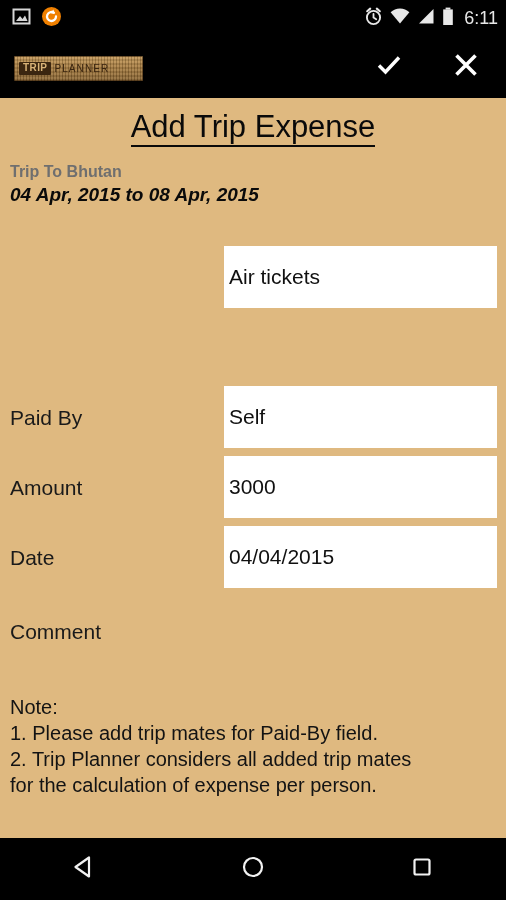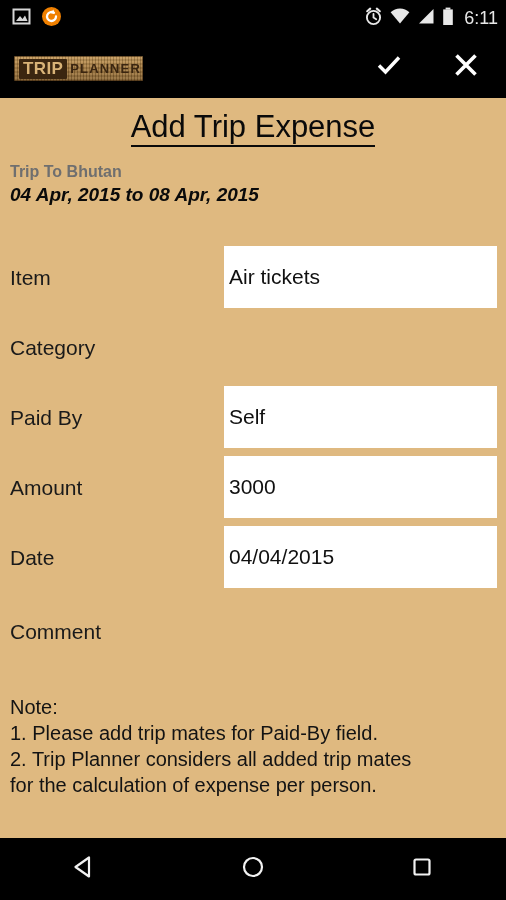--- a/index.html
+++ b/index.html
@@ -59,31 +59,31 @@
       linear-gradient(180deg, #c79a58 0%, #a87c3e 45%, #8a6430 100%);
     box-shadow: inset 0 0 0 1px rgba(60,38,14,0.55);
     display: flex; align-items: center;
     overflow: hidden;
   }
   #logo-trip {
     margin-left: 5px;
     padding: 1px 4px 2px 4px;
     background: #3b2610;
     color: #d9b377;
-    font-size: 17px;
+    font-size: 10px;
     font-weight: 700;
     letter-spacing: 0.4px;
     line-height: 1;
     border-radius: 1px;
   }
   #logo-planner {
     margin-left: 3px;
     color: #3a2510;
-    font-size: 13px;
-    font-weight: 700;
+    font-size: 10px;
+    font-weight: 400;
     letter-spacing: 1.1px;
     line-height: 1;
   }
   .ab-action {
     position: absolute; top: 0; height: 62px;
     width: 50px;
     display: flex; align-items: center; justify-content: center;
   }
   #action-done { right: 92px; }
   #action-cancel { right: 15px; }
@@ -271,28 +271,26 @@
     <h1 id="page-title">
       <span>Add Trip Expense</span>
     </h1>
 
     <p id="trip-name">Trip To Bhutan</p>
     <p id="trip-dates">04 Apr, 2015 to 08 Apr, 2015</p>
 
     <div id="form">
 
       <div class="form-row">
-        <div class="field-label">Item</div>
         <div class="field-input">
           <span class="field-value">Air tickets</span>
         </div>
       </div>
 
       <div class="form-row">
-        <div class="field-label">Category</div>
       </div>
 
       <div class="form-row">
         <div class="field-label">Paid By</div>
         <div class="field-input">
           <span class="field-value">Self</span>
         </div>
       </div>
 
       <div class="form-row">

